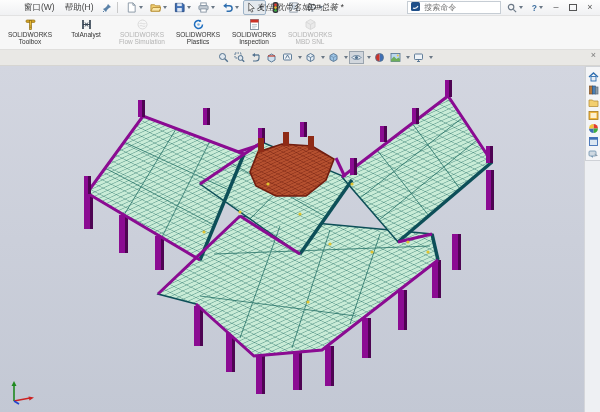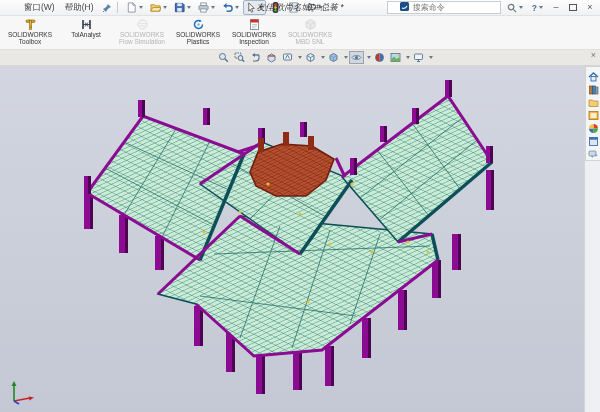--- a/index.html
+++ b/index.html
@@ -10,21 +10,21 @@
   .menu-item{padding:1px 2px;cursor:default;white-space:nowrap;}
   .pin{width:10px;height:10px;display:inline-flex;}
   .tb-sep{width:1px;height:11px;background:#c9c9c9;margin:0 5px;}
   .qat{display:flex;align-items:center;gap:1px;}
   .qbtn{display:inline-flex;align-items:center;padding:1px 2px;border:1px solid transparent;border-radius:2px;}
   .qbtn.pressed{background:#e4e9ee;border-color:#9fb4c8;}
   .caret{width:0;height:0;border-left:2.5px solid transparent;border-right:2.5px solid transparent;
     border-top:3px solid #6b7886;margin-left:2px;}
   .doc-title{position:absolute;left:0;right:0;text-align:center;font-size:8.5px;color:#333;pointer-events:none;font-style:italic;}
   .tb-right{margin-left:auto;display:flex;align-items:center;gap:3px;padding-right:3px;position:relative;}
-  .searchbox{display:flex;align-items:center;background:#fff;border:1px solid #c6cdd4;height:11px;width:88px;padding:0 12px;gap:2px;}
+  .searchbox{display:flex;align-items:center;background:#fff;border:1px solid #c6cdd4;height:11px;width:88px;padding:0 2px;gap:2px;justify-content:center;}
   .searchbox input{border:none;outline:none;font-size:8px;width:70px;height:9px;
     font-family:"Liberation Sans",sans-serif;color:#555;background:transparent;}
   .qmark{font-size:8.5px;color:#3c6e9f;font-weight:bold;}
   .winbtn{width:14px;height:11px;display:inline-flex;align-items:center;justify-content:center;
     font-size:9px;color:#555;line-height:1;}
   .restore-glyph{width:6px;height:5px;border:1px solid #555;display:inline-block;}
   
   .cmdbar{height:32px;background:#f7f7f7;border-bottom:1px solid #e0dfdd;display:flex;align-items:flex-start;padding:1px 2px 0 2px;}
   .cmdbtn{width:56px;display:flex;flex-direction:column;align-items:center;gap:0px;padding-top:1px;cursor:default;}
   .cmdbtn .cicon{height:13px;display:flex;align-items:center;}

